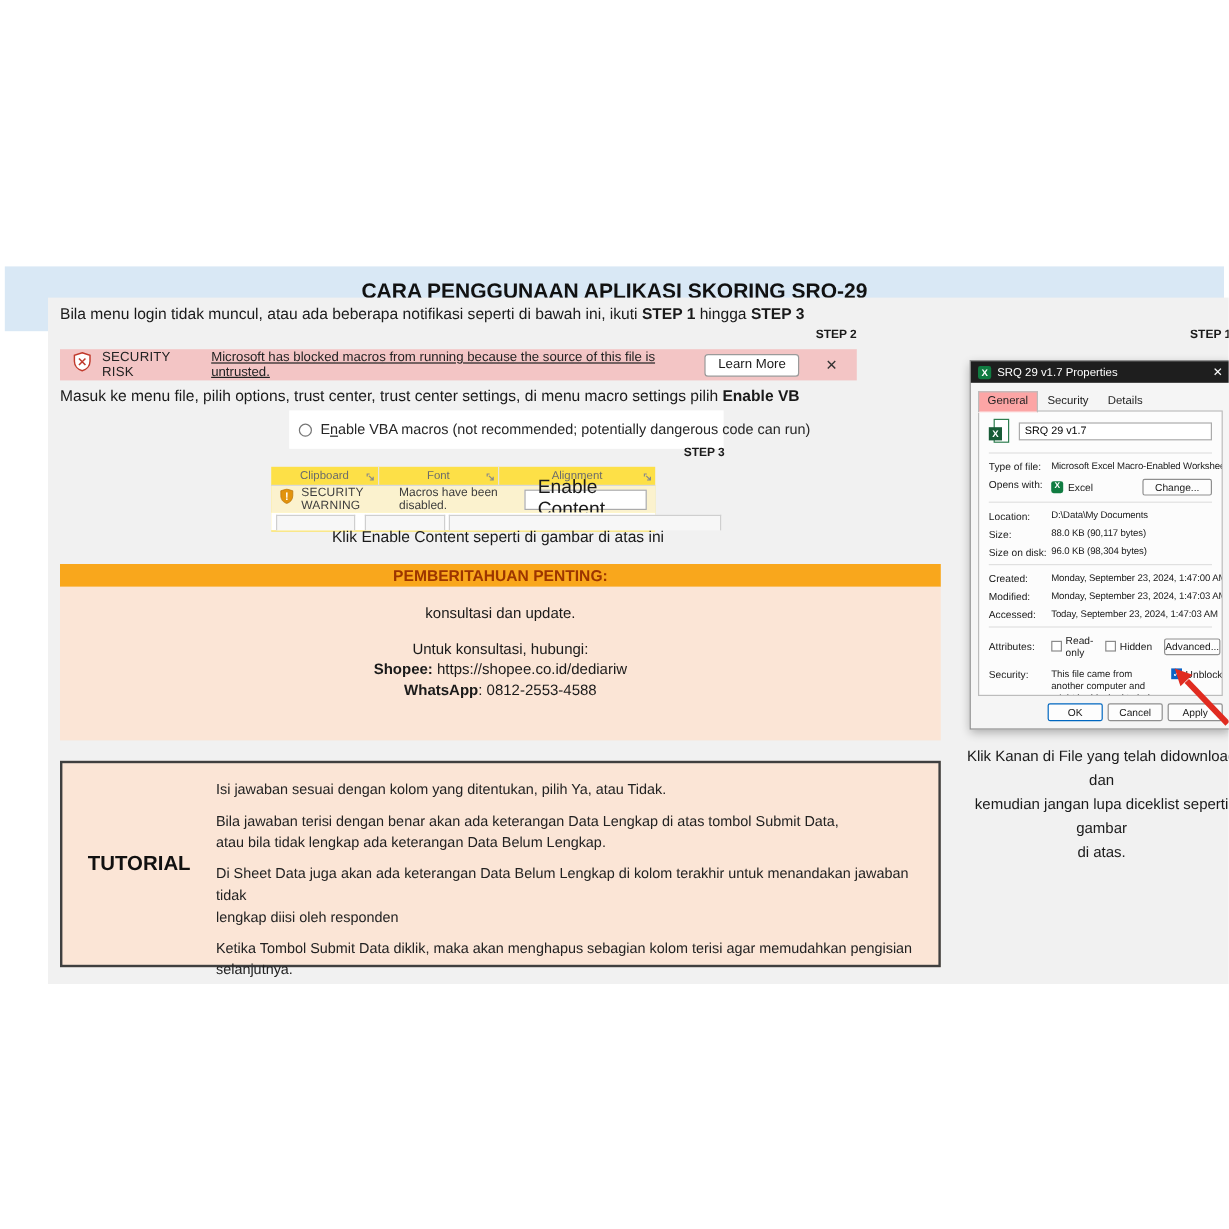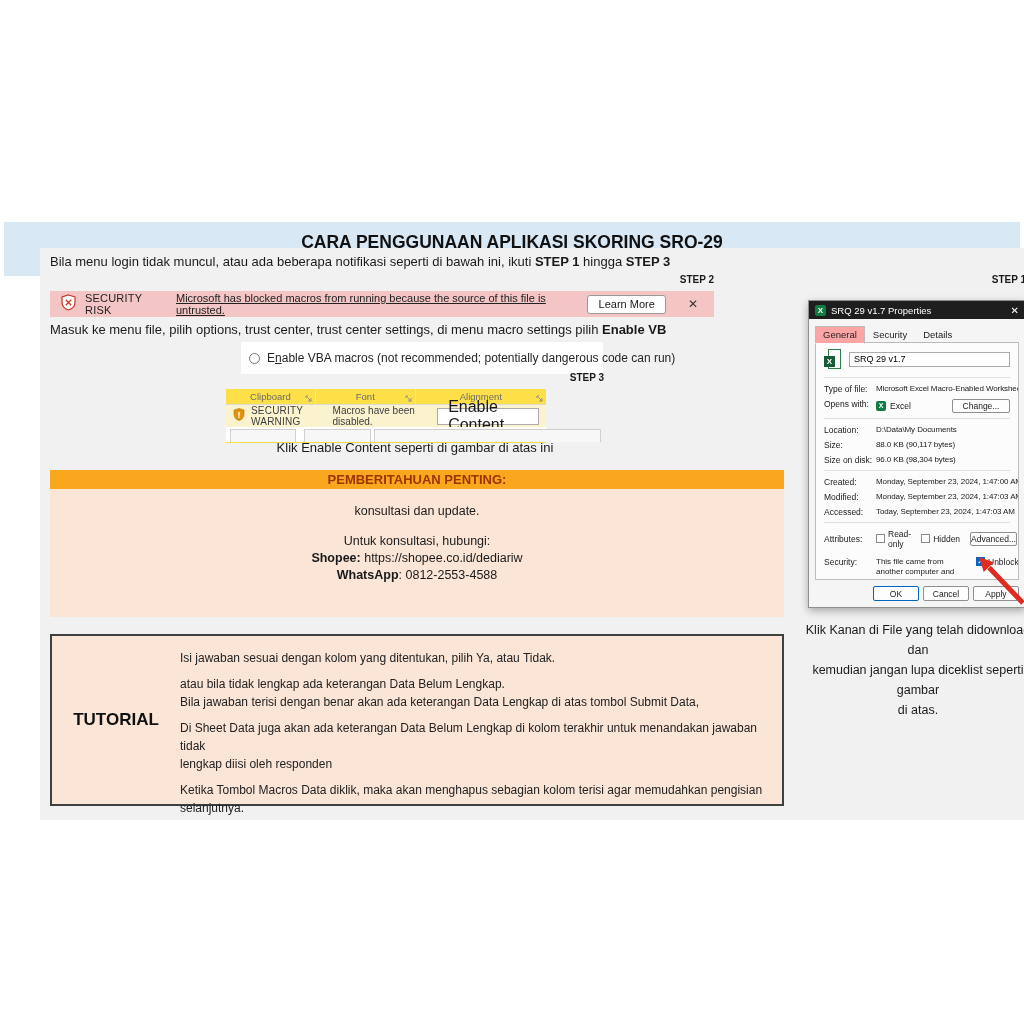--- a/index.html
+++ b/index.html
@@ -181,29 +181,29 @@
       <div class="notice-gap">Untuk konsultasi, hubungi:</div>
       <div><span class="b">Shopee:</span><span> https://shopee.co.id/dediariw</span></div>
       <div><span class="b">WhatsApp</span><span>: 0812-2553-4588</span></div>
     </div>
 
     <div class="abs tutorial">
       <div class="tut-label">TUTORIAL</div>
       <div class="tut-text">
         <div class="tut-p">Isi jawaban sesuai dengan kolom yang ditentukan, pilih Ya, atau Tidak.</div>
         <div class="tut-p">
+            <div>Bila jawaban terisi dengan benar akan ada keterangan Data Lengkap di atas tombol Submit Data,</div>
             <div>atau bila tidak lengkap ada keterangan Data Belum Lengkap.</div>
-            <div>Bila jawaban terisi dengan benar akan ada keterangan Data Lengkap di atas tombol Submit Data,</div>
           </div>
         <div class="tut-p">
             <div>Di Sheet Data juga akan ada keterangan Data Belum Lengkap di kolom terakhir untuk menandakan jawaban tidak</div>
             <div>lengkap diisi oleh responden</div>
           </div>
         <div class="tut-p">
-            <div>Ketika Tombol Macros Data diklik, maka akan menghapus sebagian kolom terisi agar memudahkan pengisian</div>
+            <div>Ketika Tombol Submit Data diklik, maka akan menghapus sebagian kolom terisi agar memudahkan pengisian</div>
             <div>selanjutnya.</div>
           </div>
       </div>
     </div>
 
     <div class="abs step-head step1-head">STEP 1</div>
 
     <div class="abs dialog">
       <div class="dlg-title">
         <span class="xl-sq">X</span>

